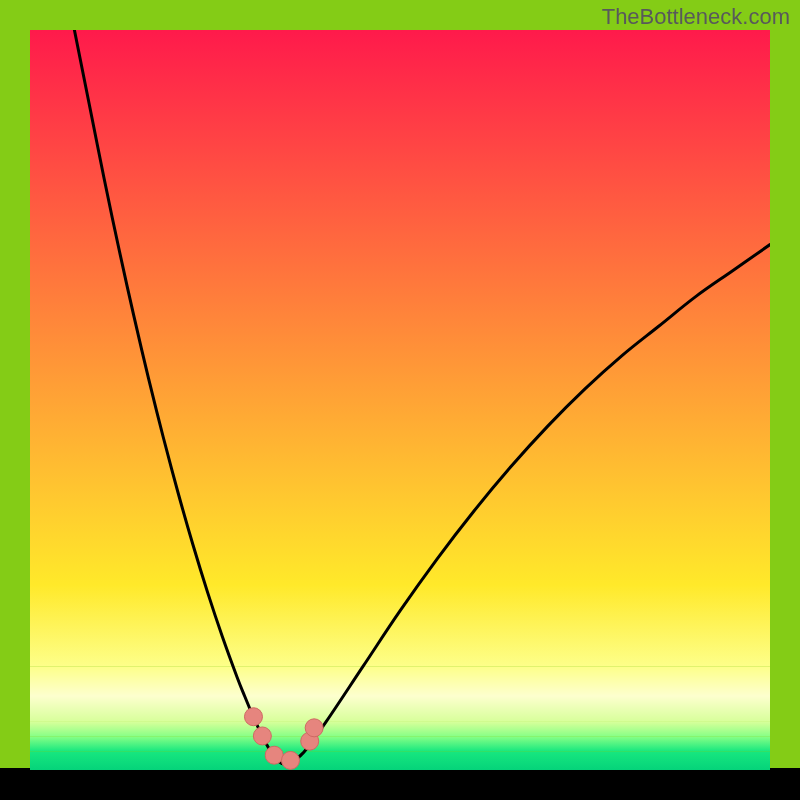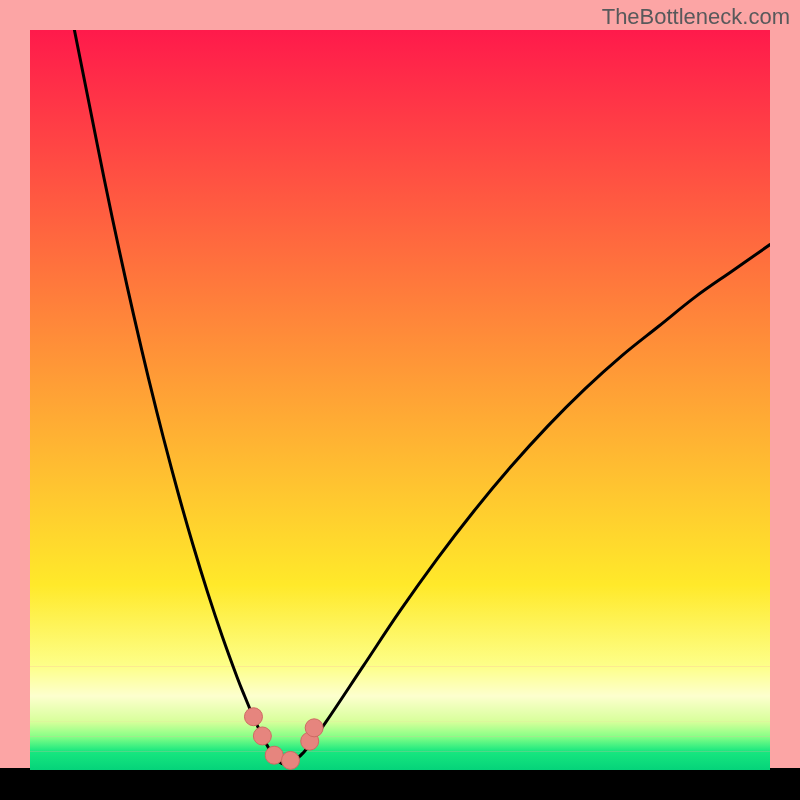--- a/index.html
+++ b/index.html
@@ -9,21 +9,21 @@
     height: 800px;
     background: #000;
     overflow: hidden;
   }
   .frame {
     position: absolute;
     left: 0;
     top: 0;
     width: 800px;
     height: 768px;
-    background: #fca5a5;
+    background: #84cc16;
   }
   .plot {
     position: absolute;
     left: 30px;
     top: 30px;
     width: 740px;
     height: 740px;
   }
   .watermark {
     position: absolute;

